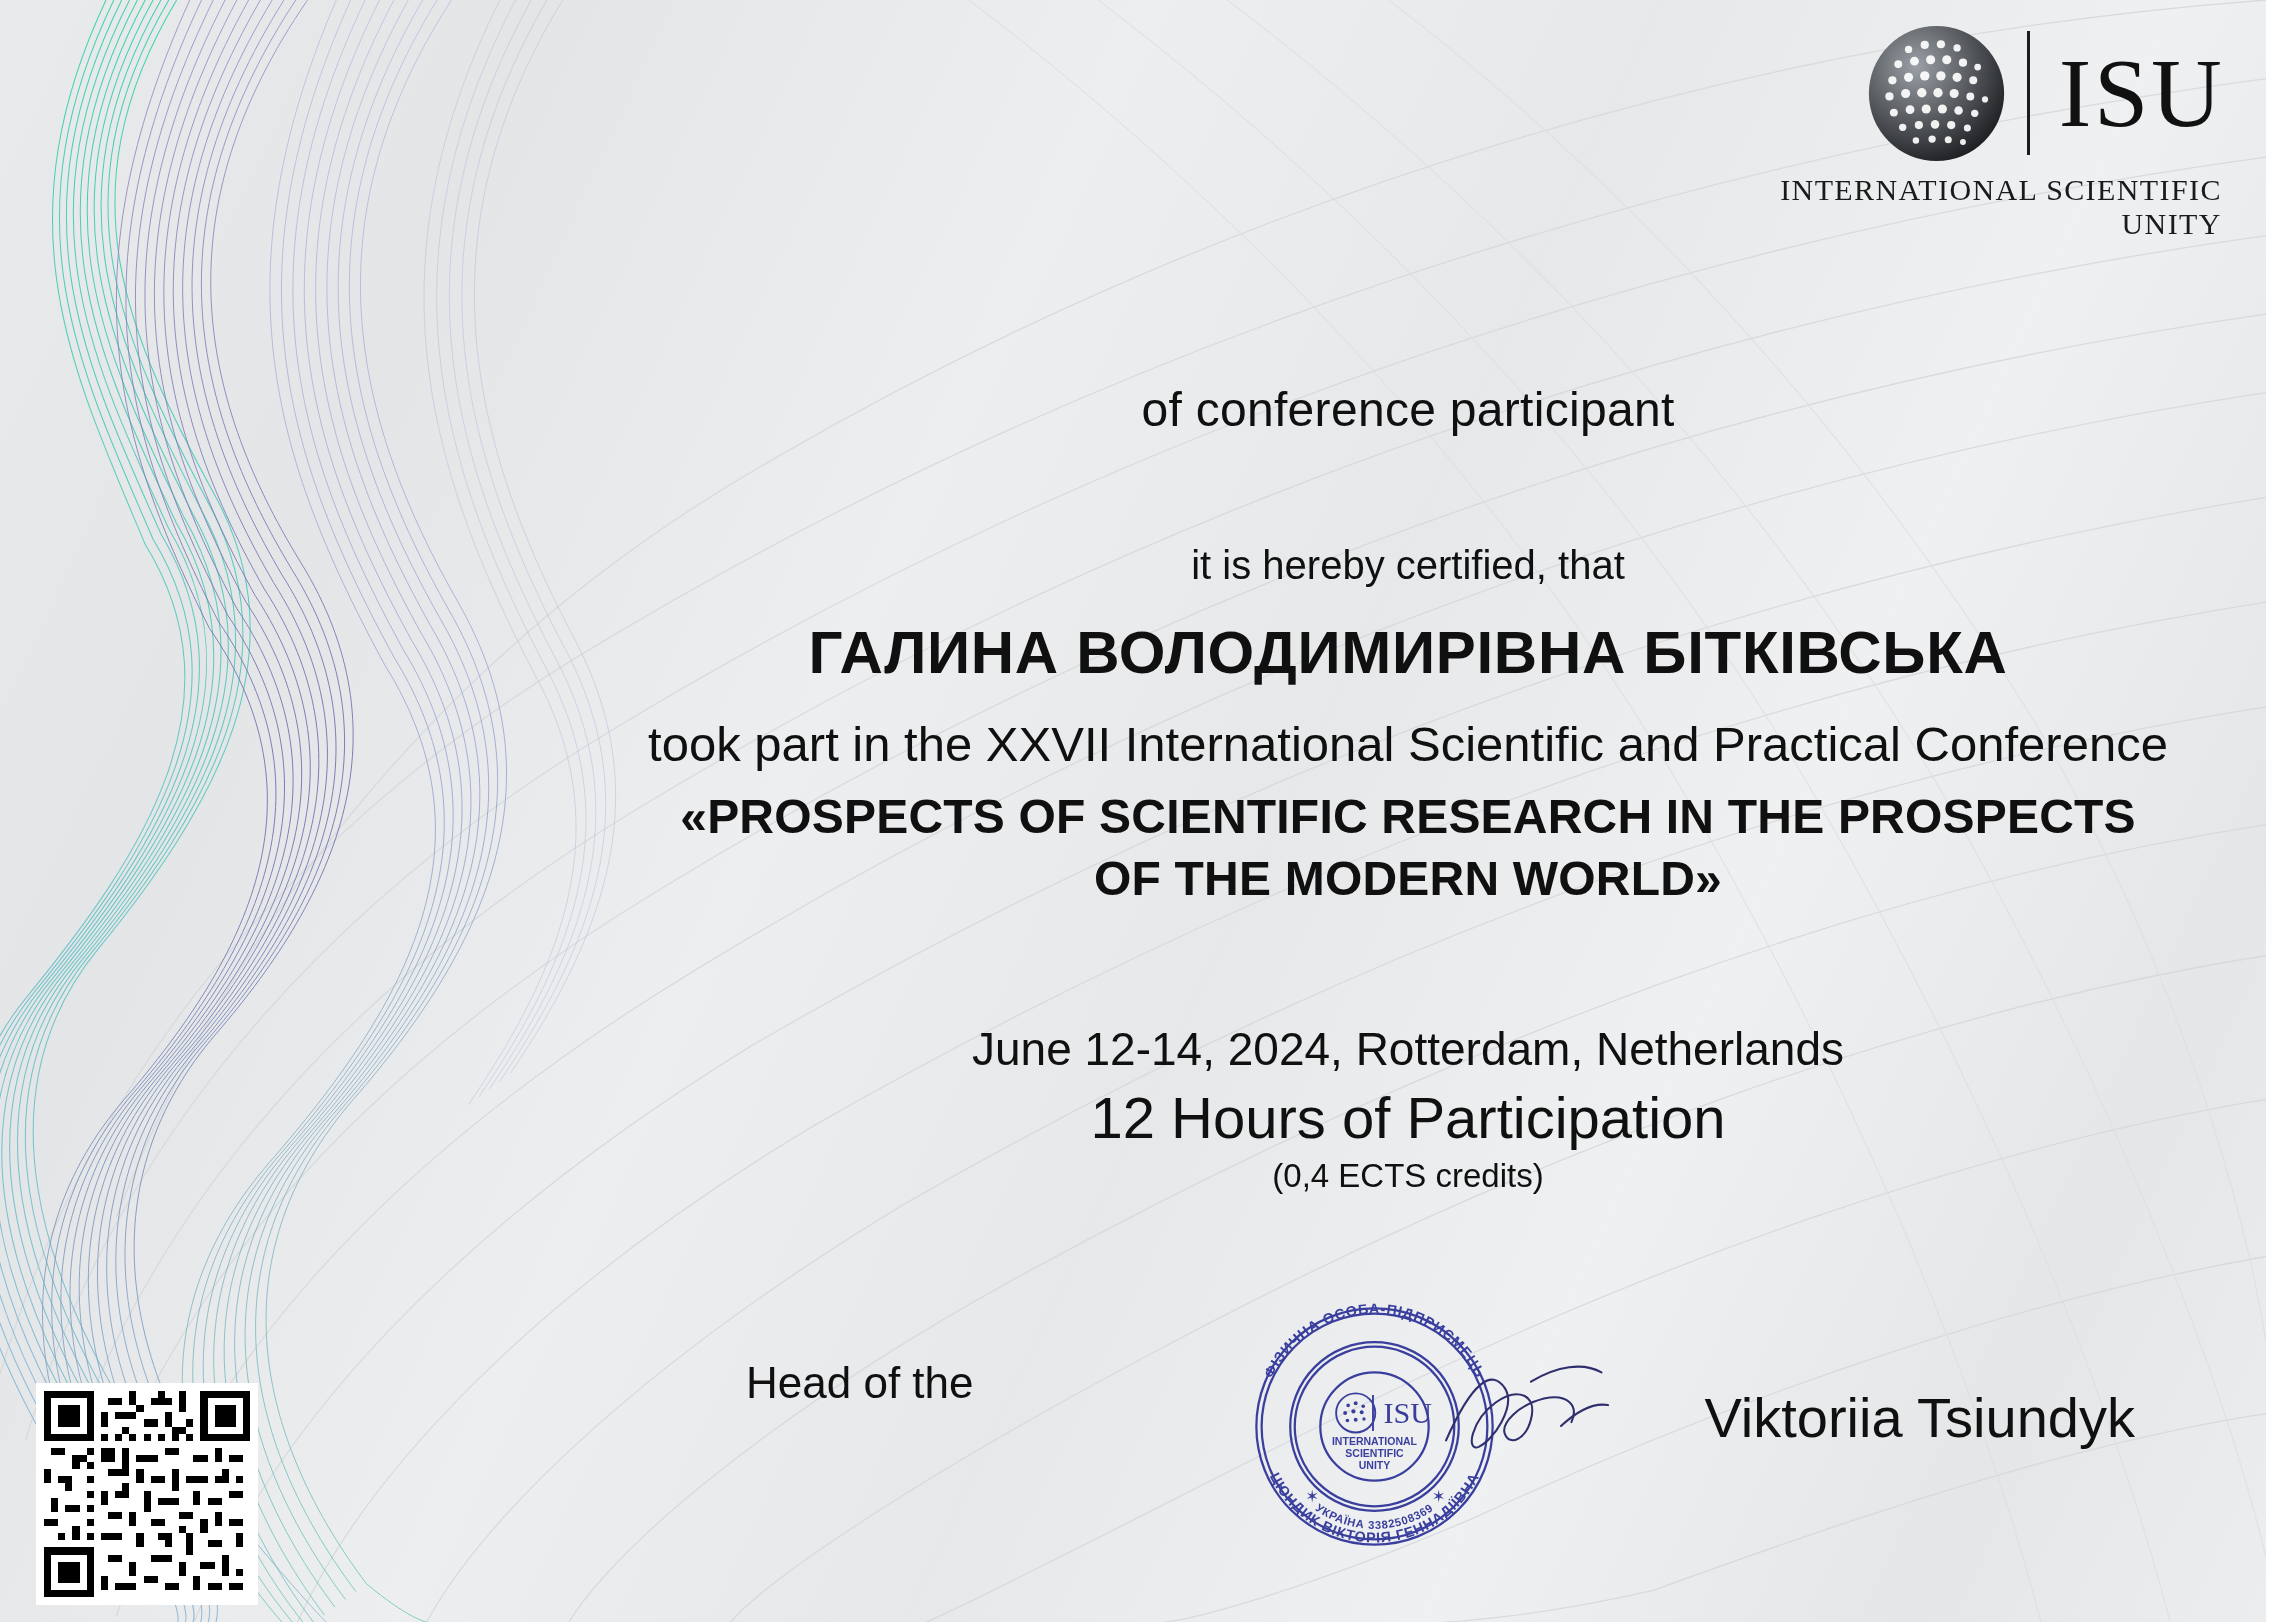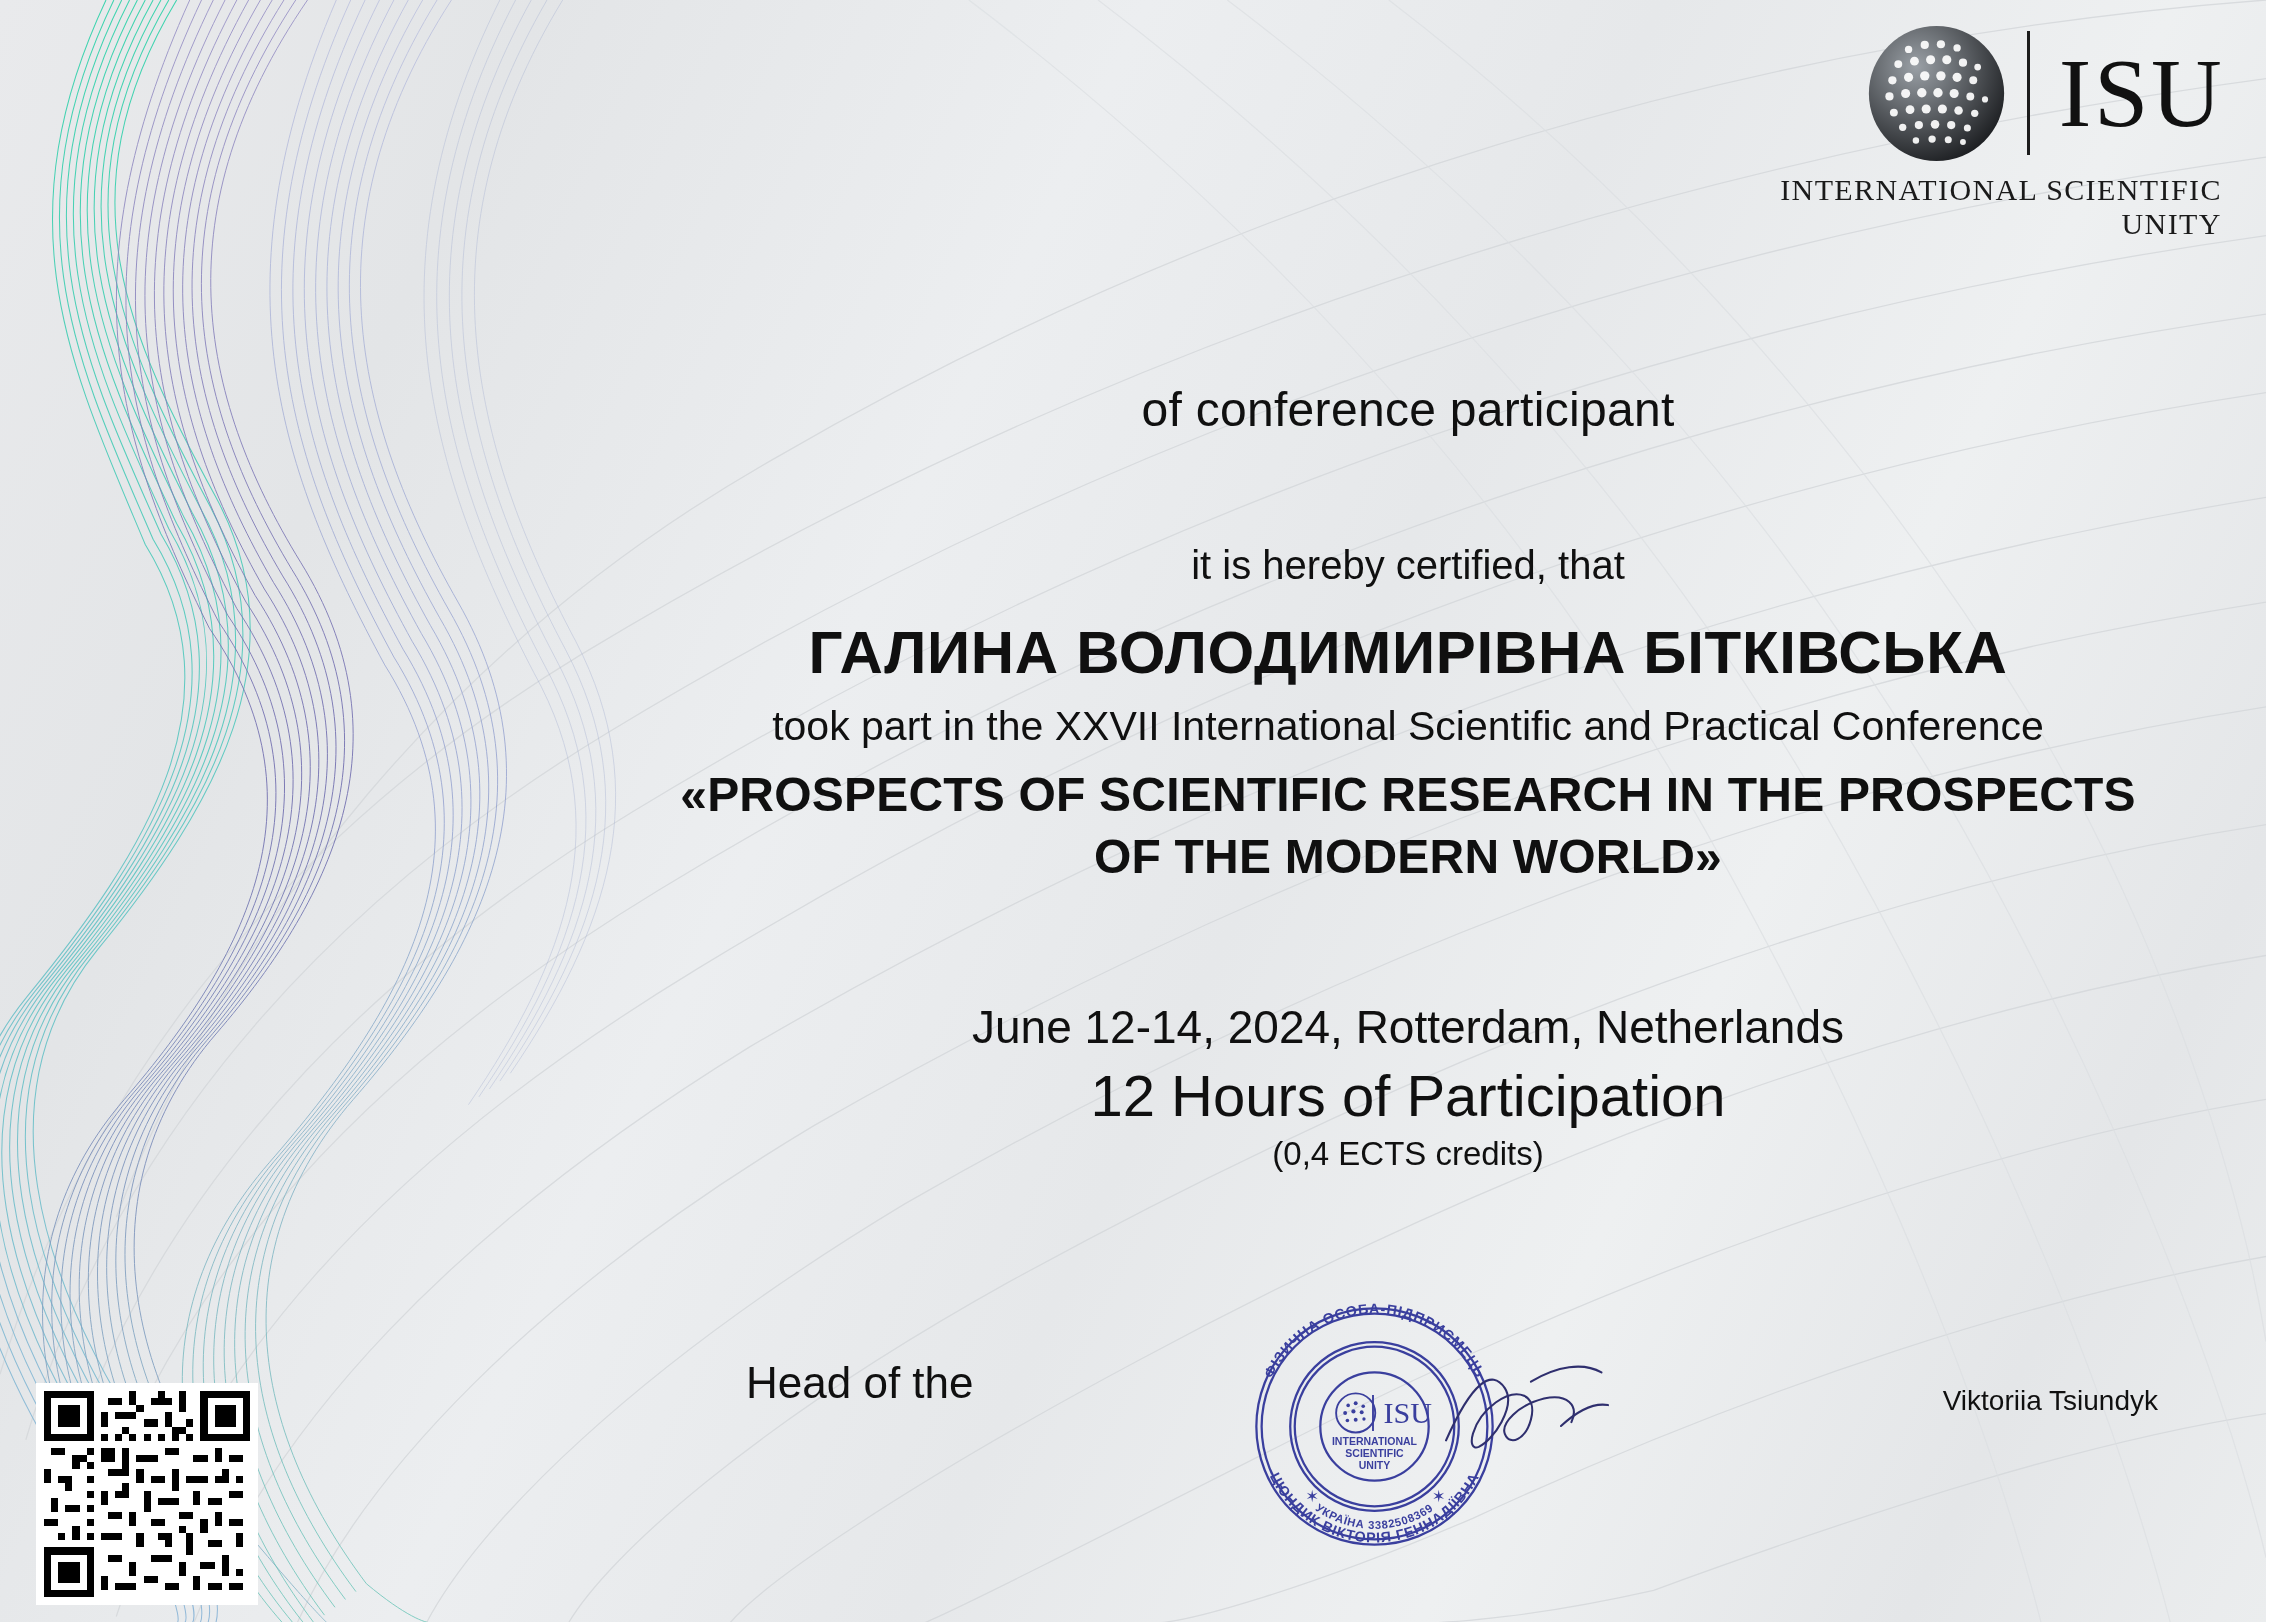--- a/index.html
+++ b/index.html
@@ -103,22 +103,22 @@
     font-size: 40px;
     margin-top: 106px;
   }
   .recipient {
     font-size: 60px;
     font-weight: bold;
     margin-top: 30px;
     letter-spacing: 0.7px;
   }
   .tookpart {
-    font-size: 41px;
-    margin-top: 16px;
+    font-size: 49px;
+    margin-top: 29px;
   }
   .conf-title {
     font-size: 48px;
     font-weight: bold;
     margin-top: 14.4px;
     line-height: 1.28;
     letter-spacing: 0.2px;
   }
   .eventline {
     font-size: 46px;
@@ -145,23 +145,23 @@
   .sig-left {
     position: absolute;
     left: 52px;
     top: 19.6px;
     font-size: 44px;
     line-height: 1.26;
     color: #101010;
   }
   .sig-name {
     position: absolute;
-    right: 29px;
+    right: 52px;
     top: 50px;
-    font-size: 28px;
+    font-size: 56px;
     color: #101010;
     white-space: nowrap;
   }
   .stamp {
     position: absolute;
     left: 530px;
     top: -59px;
     width: 301px;
     height: 301px;
   }

